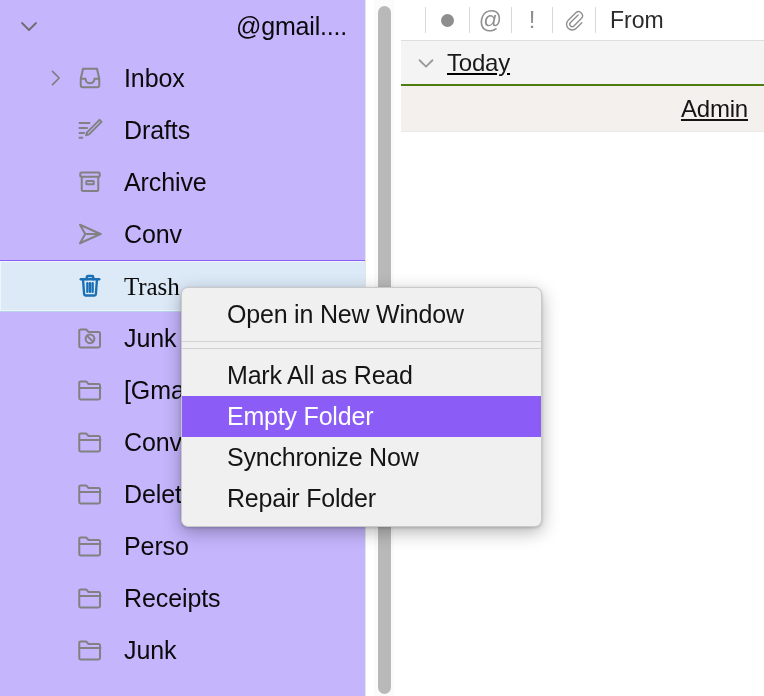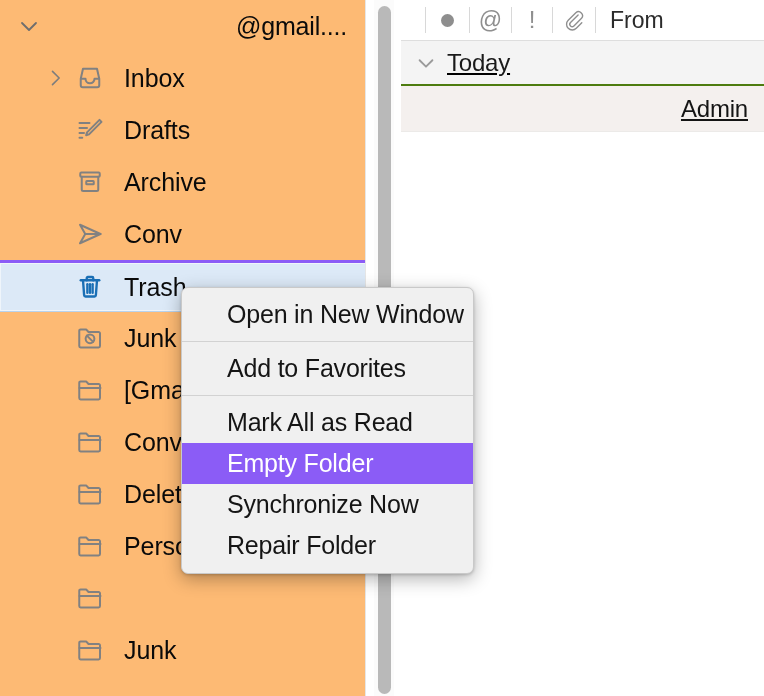--- a/index.html
+++ b/index.html
@@ -22,21 +22,21 @@
     background: #ffffff;
   }
 
   
   .sidebar {
     position: absolute;
     left: 0;
     top: 0;
     width: 365px;
     height: 696px;
-    background: #fdba74;
+    background: #c4b5fd;
     overflow: hidden;
   }
   .account-row {
     position: relative;
     height: 52px;
     display: flex;
     align-items: center;
     padding: 0 18px 0 14px;
     box-sizing: border-box;
   }
@@ -90,26 +90,27 @@
   .folder-label {
     font-size: 25px;
     color: #0a0a0a;
     letter-spacing: -0.1px;
     white-space: nowrap;
     margin-left: 14px;
     line-height: 1;
   }
   .folder-row.selected {
     background: #dce9f7;
-    border-top: 3px solid #8b5cf6;
+    border-top: 1px solid #8b5cf6;
     border-bottom: 1px solid #b8d3ee;
     border-right: 1px solid #b8d3ee;
     box-shadow: inset 0 0 0 1px rgba(255,255,255,0.55);
     width: 367px;
     border-radius: 0 3px 3px 0;
+    font-family: Liberation Serif, serif;
   }
   .folder-row.selected .folder-label {
     color: #0a0a0a;
   }
 
   
   .scroll-gutter {
     position: absolute;
     left: 365px;
     top: 0;
@@ -224,21 +225,21 @@
     color: #141414;
     letter-spacing: -0.2px;
     text-decoration: underline;
   }
 
   
   .context-menu {
     position: absolute;
     left: 181px;
     top: 287px;
-    width: 293px;
+    width: 361px;
     background: #f0f0f0;
     border: 1px solid #c9c9c9;
     border-radius: 7px;
     box-shadow: 0 5px 18px rgba(0,0,0,0.30), 0 1px 3px rgba(0,0,0,0.18);
     padding: 6px 0 7px 0;
     box-sizing: border-box;
     overflow: hidden;
     z-index: 50;
   }
   .menu-item {
@@ -393,20 +394,21 @@
           <span class="folder-label">Perso</span>
         </div>
         <div class="folder-row">
           <span class="disclosure"></span>
           <span class="folder-icon">
             <svg width="30" height="30" viewBox="0 0 24 24" fill="none" stroke="#818181" stroke-width="1.6" stroke-linecap="round" stroke-linejoin="round">
               <path d="M3.4 18.4 V6.2 a1.1 1.1 0 0 1 1.1-1.1 h4.4 l1.9 2.1 h8.1 a1.1 1.1 0 0 1 1.1 1.1 v10.1 a1.1 1.1 0 0 1-1.1 1.1 H4.5 a1.1 1.1 0 0 1-1.1-1.1 z"></path>
               <path d="M3.6 10.4 h16.8"></path>
             </svg>
           </span>
+          <span class="folder-label">Receipts</span>
         </div>
         <div class="folder-row">
           <span class="disclosure"></span>
           <span class="folder-icon">
             <svg width="30" height="30" viewBox="0 0 24 24" fill="none" stroke="#818181" stroke-width="1.6" stroke-linecap="round" stroke-linejoin="round">
               <path d="M3.4 18.4 V6.2 a1.1 1.1 0 0 1 1.1-1.1 h4.4 l1.9 2.1 h8.1 a1.1 1.1 0 0 1 1.1 1.1 v10.1 a1.1 1.1 0 0 1-1.1 1.1 H4.5 a1.1 1.1 0 0 1-1.1-1.1 z"></path>
               <path d="M3.6 10.4 h16.8"></path>
             </svg>
           </span>
           <span class="folder-label">Junk</span>
@@ -451,21 +453,20 @@
     <div id="message-rows">
         <div class="msg-row">
           <span class="msg-sender">Admin</span>
         </div>
       </div>
   </div>
 
   <div class="context-menu" id="context-menu">
       <div class="menu-item">Open in New Window</div>
       <div class="menu-sep"></div>
-      <div class="menu-item">Add to Favorites</div>
       <div class="menu-sep"></div>
       <div class="menu-item">Mark All as Read</div>
       <div class="menu-item highlight">Empty Folder</div>
       <div class="menu-item">Synchronize Now</div>
       <div class="menu-item">Repair Folder</div>
     </div>
 
 </div>
 
 </body></html>

